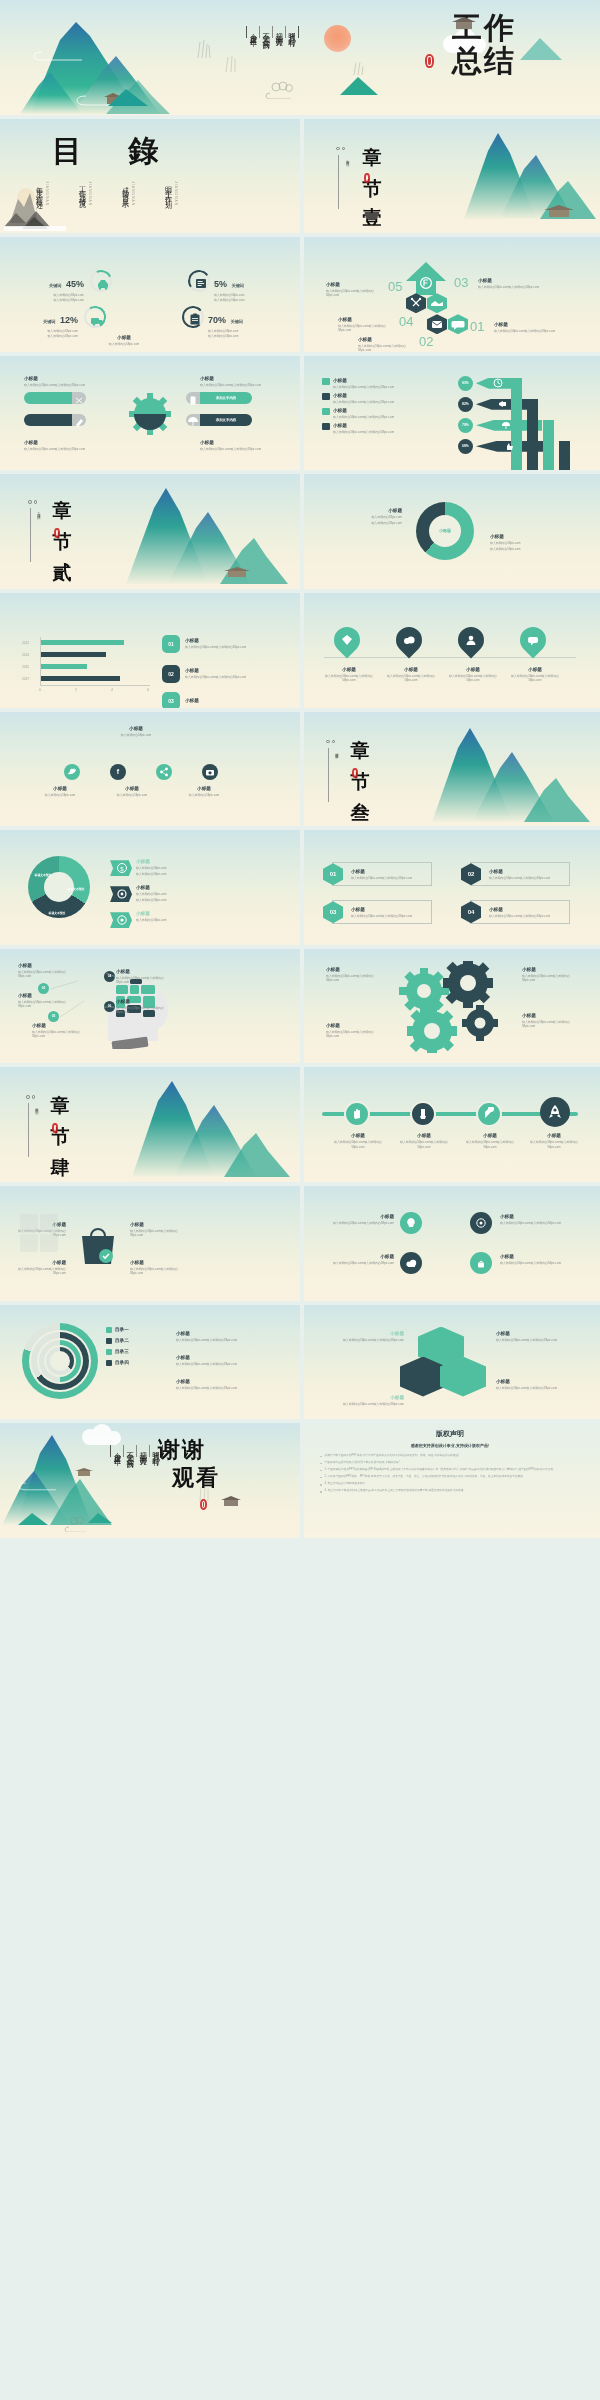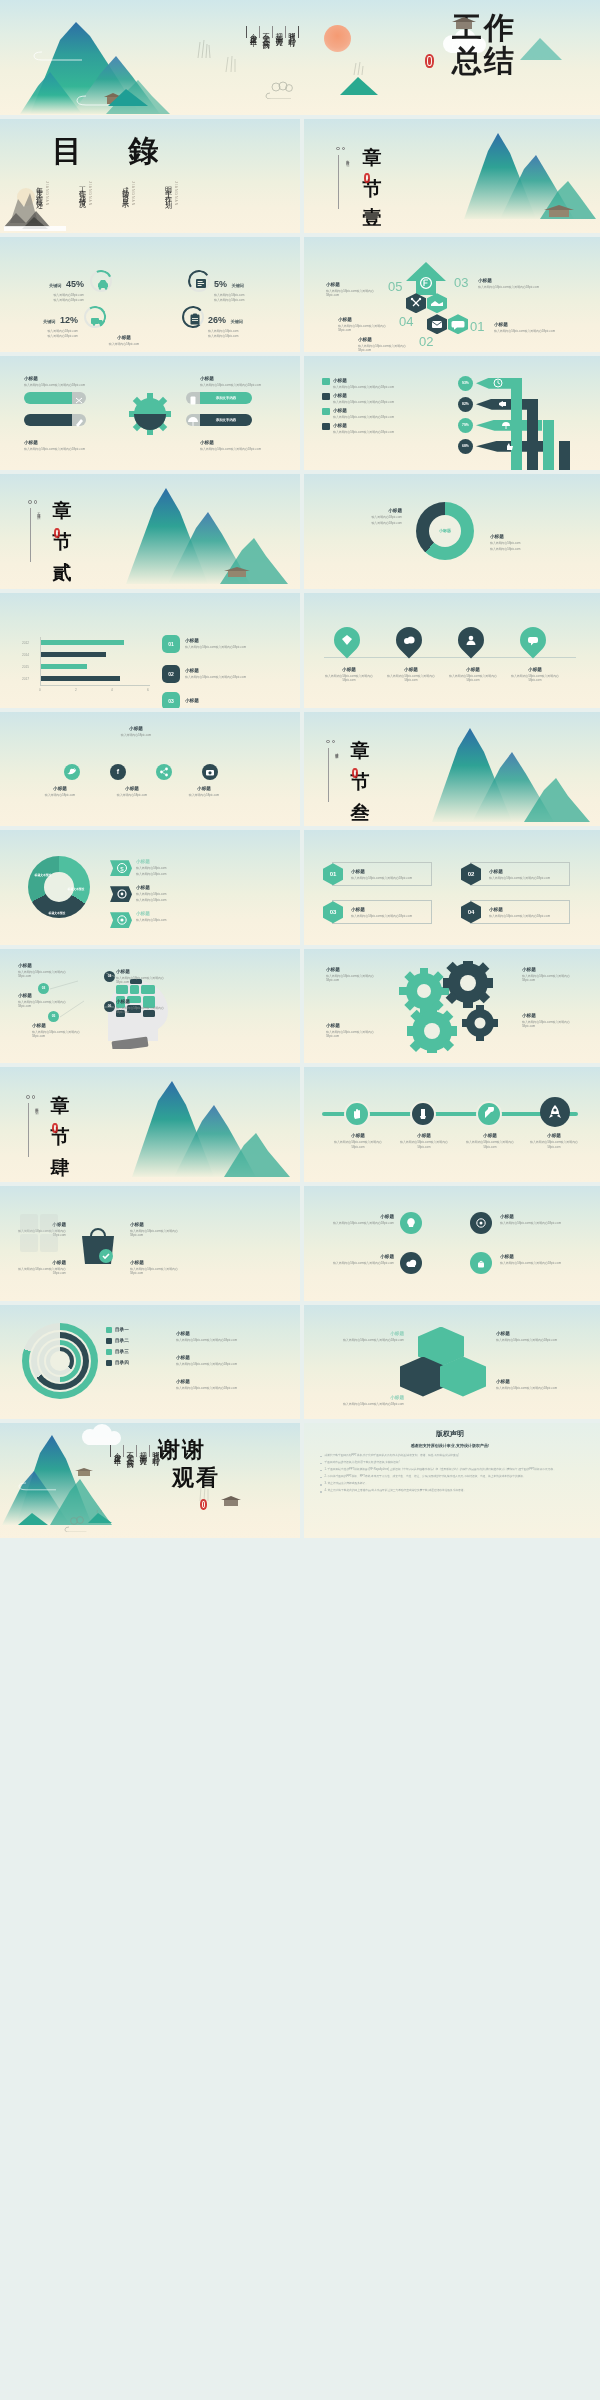--- a/index.html
+++ b/index.html
@@ -343,21 +343,21 @@
       <svg width="22" height="22" style="position:absolute;inset:0">
         <g fill="#2e4a52">
               <rect x="6.5" y="6.5" width="9" height="10" rx="1.2"></rect>
               <rect x="9" y="5.4" width="4" height="2.2" rx="0.8"></rect>
         <rect x="8" y="10" width="6" height="0.9" fill="#eef0e4"></rect>
               <rect x="8" y="12" width="6" height="0.9" fill="#eef0e4"></rect>
             </g>
       </svg>
     </div>
     <div style="position:absolute;left:208px;top:72px;width:64px;">
-      <span class="pct">26%</span>
+      <span class="pct">70%</span>
       <span class="kw">关键词</span>
       <div class="bdy">输入简明内容58pic.com</div>
       <div class="bdy">输入简明内容58pic.com</div>
     </div>
 
     <div style="position:absolute;left:64px;top:98px;width:120px;text-align:center;">
       <div class="ttl">小标题</div>
       <div class="bdy">输入简明内容58pic.com</div>
     </div>
   </div>

